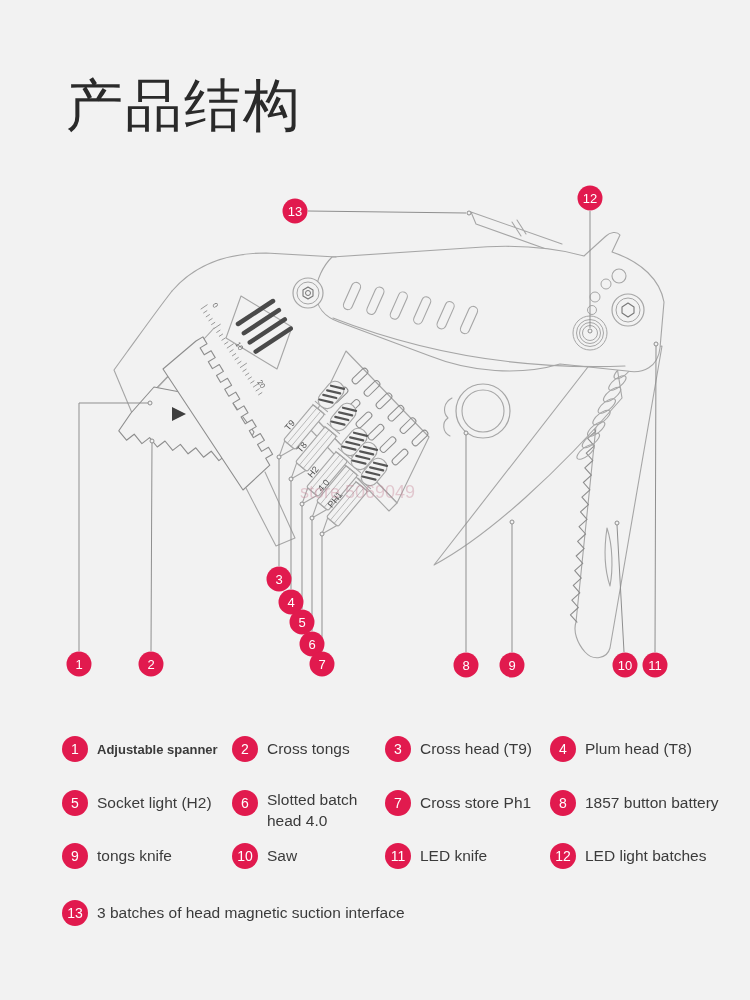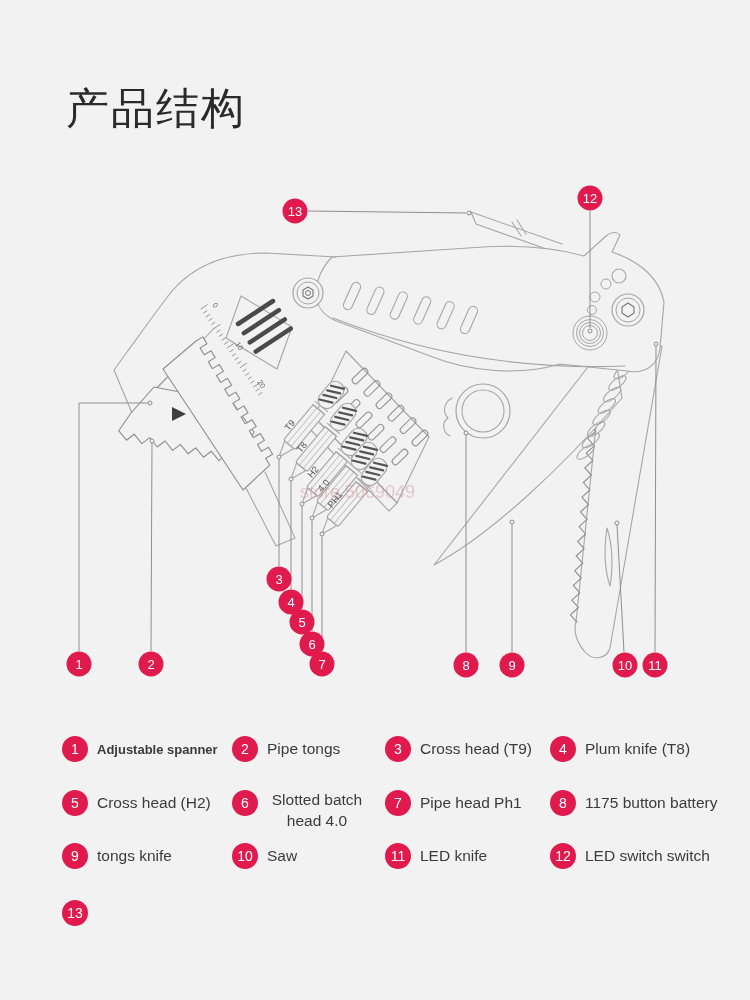--- a/index.html
+++ b/index.html
@@ -1,29 +1,29 @@
 <!DOCTYPE html>
 <html><head>
 <meta charset="utf-8">
 <style>
   html,body{margin:0;padding:0;}
   body{width:750px;height:1000px;position:relative;background:#f2f2f2;overflow:hidden;
        font-family:"Liberation Sans",sans-serif;}
-  .page-title{position:absolute;left:66px;top:80px;font-size:43px;font-weight:500;
+  .page-title{position:absolute;left:66px;top:68px;font-size:57px;font-weight:500;
        color:#2a2a2a;letter-spacing:2px;margin:0;}
   svg{position:absolute;left:0;top:0;}
   .legend-item{position:absolute;display:flex;align-items:center;color:#3b3b3b;
        font-size:15.5px;font-weight:400;}
   .badge{width:26px;height:26px;border-radius:50%;background:#e11a4e;color:#fff;
        display:flex;align-items:center;justify-content:center;font-size:14px;
        flex:0 0 26px;line-height:1;}
   .legend-label{margin-left:9px;white-space:nowrap;}
   .legend-item.first .legend-label{font-size:13px;font-weight:700;}
   .legend-item.wrap{align-items:flex-start;}
-  .legend-item.wrap .legend-label{white-space:normal;width:100px;text-align:center;line-height:1.35;}
+  .legend-item.wrap .legend-label{white-space:normal;width:100px;line-height:1.35;}
   .callout-num{font-size:13px;fill:#fff;text-anchor:middle;font-family:"Liberation Sans",sans-serif;}
   .bit-label{font-size:9px;fill:#555;font-family:"Liberation Sans",sans-serif;}
   .scale-num{font-size:7.5px;fill:#6a6a6a;font-family:"Liberation Sans",sans-serif;}
   .watermark{font-size:18px;fill:#c9889a;opacity:.4;font-family:"Liberation Sans",sans-serif;}
 </style>
 </head>
 <body>
 
 <h1 class="page-title">产品结构</h1>
 
@@ -294,58 +294,59 @@
     </g>
   </svg>
 
 <div id="legend">
     <div class="legend-item first" style="left:62px;top:736px;">
       <span class="badge">1</span>
       <span class="legend-label">Adjustable spanner</span>
     </div>
     <div class="legend-item" style="left:232px;top:736px;">
       <span class="badge">2</span>
-      <span class="legend-label">Pipe tongs</span>
+      <span class="legend-label">Cross tongs</span>
     </div>
     <div class="legend-item" style="left:385px;top:736px;">
       <span class="badge">3</span>
       <span class="legend-label">Cross head (T9)</span>
     </div>
     <div class="legend-item" style="left:550px;top:736px;">
       <span class="badge">4</span>
-      <span class="legend-label">Plum knife (T8)</span>
+      <span class="legend-label">Plum head (T8)</span>
     </div>
     <div class="legend-item" style="left:62px;top:790px;">
       <span class="badge">5</span>
-      <span class="legend-label">Cross head (H2)</span>
+      <span class="legend-label">Socket light (H2)</span>
     </div>
     <div class="legend-item wrap" style="left:232px;top:790px;">
       <span class="badge">6</span>
       <span class="legend-label">Slotted batch head 4.0</span>
     </div>
     <div class="legend-item" style="left:385px;top:790px;">
       <span class="badge">7</span>
-      <span class="legend-label">Pipe head Ph1</span>
+      <span class="legend-label">Cross store Ph1</span>
     </div>
     <div class="legend-item" style="left:550px;top:790px;">
       <span class="badge">8</span>
-      <span class="legend-label">1175 button battery</span>
+      <span class="legend-label">1857 button battery</span>
     </div>
     <div class="legend-item" style="left:62px;top:843px;">
       <span class="badge">9</span>
       <span class="legend-label">tongs knife</span>
     </div>
     <div class="legend-item" style="left:232px;top:843px;">
       <span class="badge">10</span>
       <span class="legend-label">Saw</span>
     </div>
     <div class="legend-item" style="left:385px;top:843px;">
       <span class="badge">11</span>
       <span class="legend-label">LED knife</span>
     </div>
     <div class="legend-item" style="left:550px;top:843px;">
       <span class="badge">12</span>
-      <span class="legend-label">LED switch switch</span>
+      <span class="legend-label">LED light batches</span>
     </div>
     <div class="legend-item" style="left:62px;top:900px;">
       <span class="badge">13</span>
+      <span class="legend-label">3 batches of head magnetic suction interface</span>
     </div>
   </div>
 
 </body></html>

